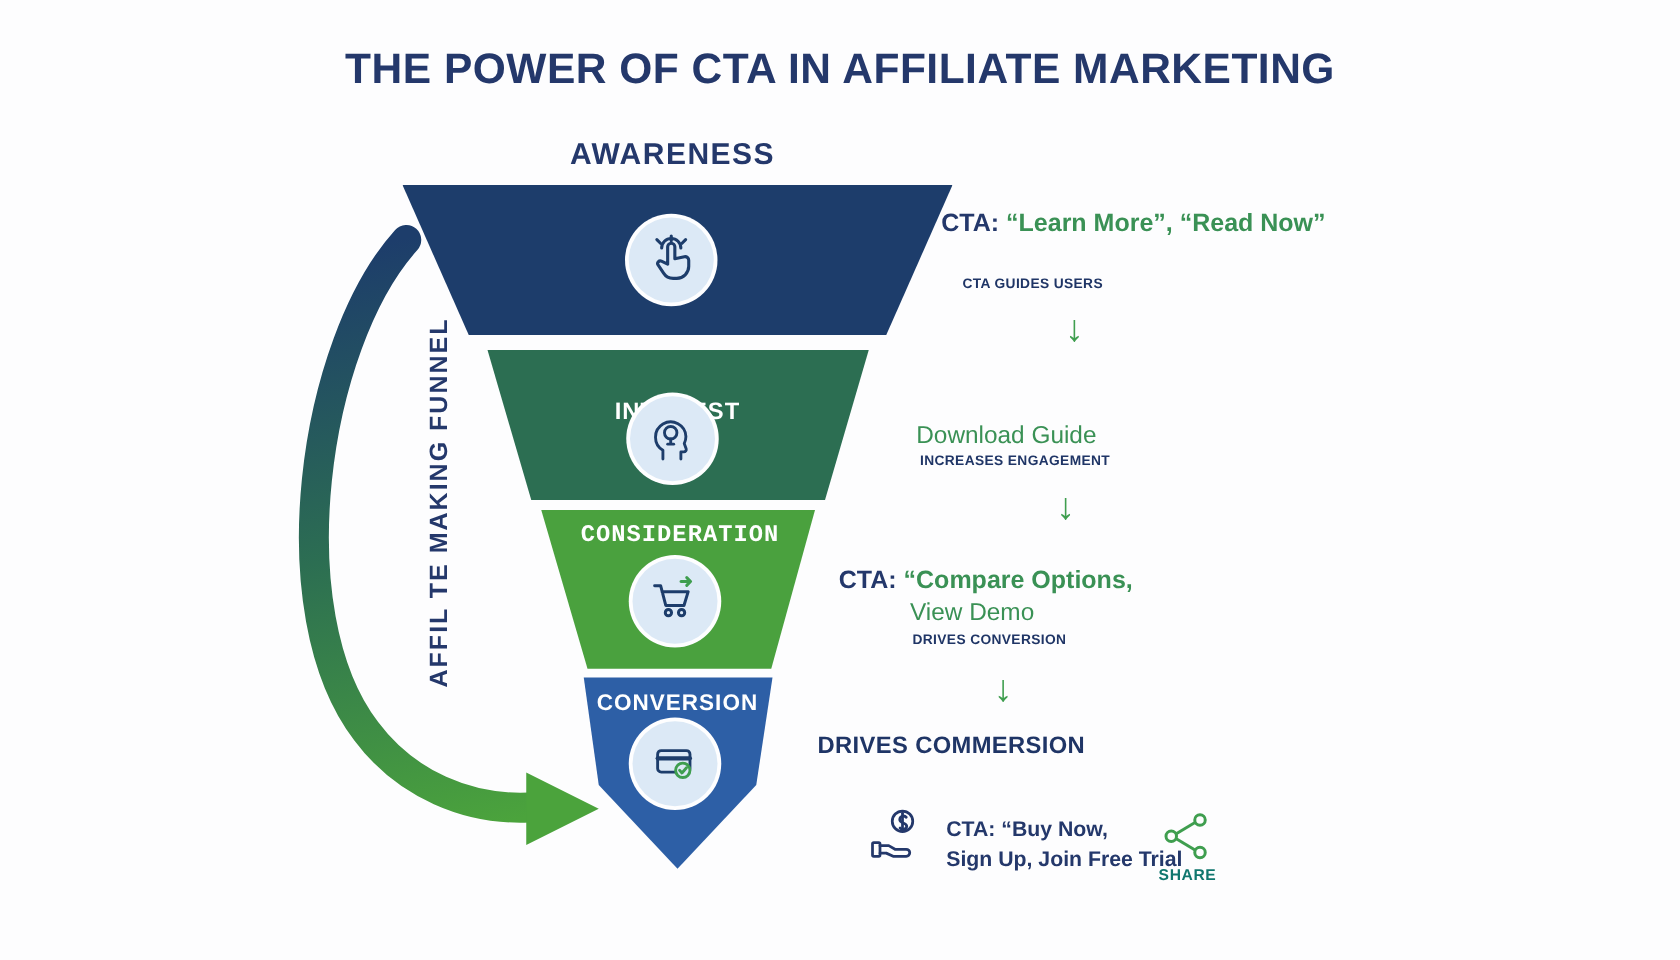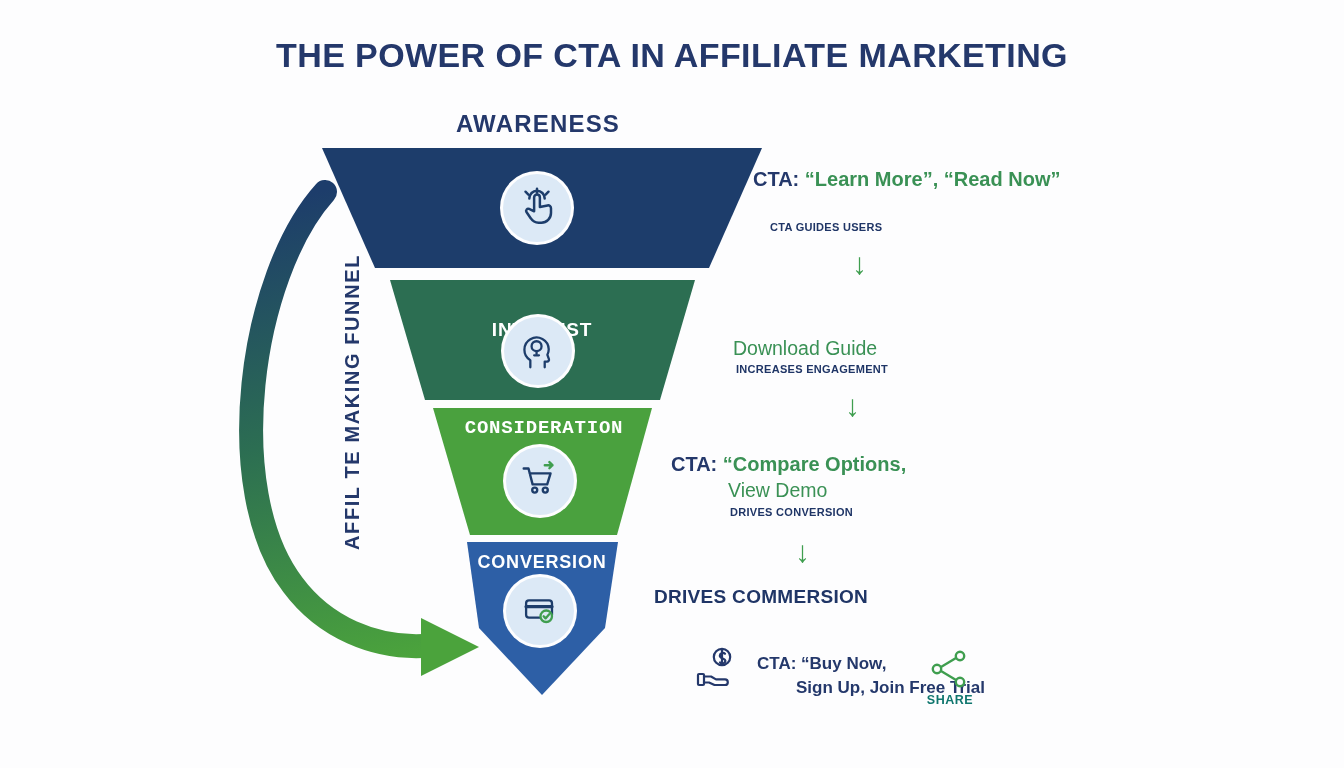--- a/index.html
+++ b/index.html
@@ -137,21 +137,21 @@
     <circle cx="30" cy="12" r="8.2"></circle>
     <path d="M33 8.8 a3 3 0 0 0 -5.2 2 c0 3 5.6 2.2 5.6 5.2 a3 3 0 0 1 -5.4 1.4"></path>
     <line x1="30" y1="5.5" x2="30" y2="18.5"></line>
     <rect x="6" y="29" width="6" height="11" rx="1"></rect>
     <path d="M12 37.5 h5 l5.5 2.5 h10.5 a2.8 2.8 0 0 0 0 -5.6 h-9 l-5 -2.9 h-7"></path>
   </svg>
   <div class="abs bottom-line" style="left:757px; top:652px;">
     <span class="navy">CTA:</span>
     <span class="navy">“Buy Now,</span>
   </div>
-  <div class="abs bottom-line" style="left:796px; top:676px;">Sign Up, Join Free Trial</div>
+  <div class="abs bottom-line" style="left:757px; top:676px;">Sign Up, Join Free Trial</div>
 
   <svg class="abs" style="left:929px; top:649px;" width="40" height="40" viewBox="0 0 40 40" fill="none" stroke="#3f9e4f" stroke-width="2.4" stroke-linecap="round">
     <line x1="12" y1="18" x2="27" y2="9"></line>
     <line x1="12" y1="22" x2="27" y2="31"></line>
     <circle cx="31" cy="7" r="4.2" fill="#fdfdfe"></circle>
     <circle cx="8" cy="20" r="4.2" fill="#fdfdfe"></circle>
     <circle cx="31" cy="33" r="4.2" fill="#fdfdfe"></circle>
   </svg>
   <div class="abs share-label" style="left:950px; top:693px;">SHARE</div>
 

